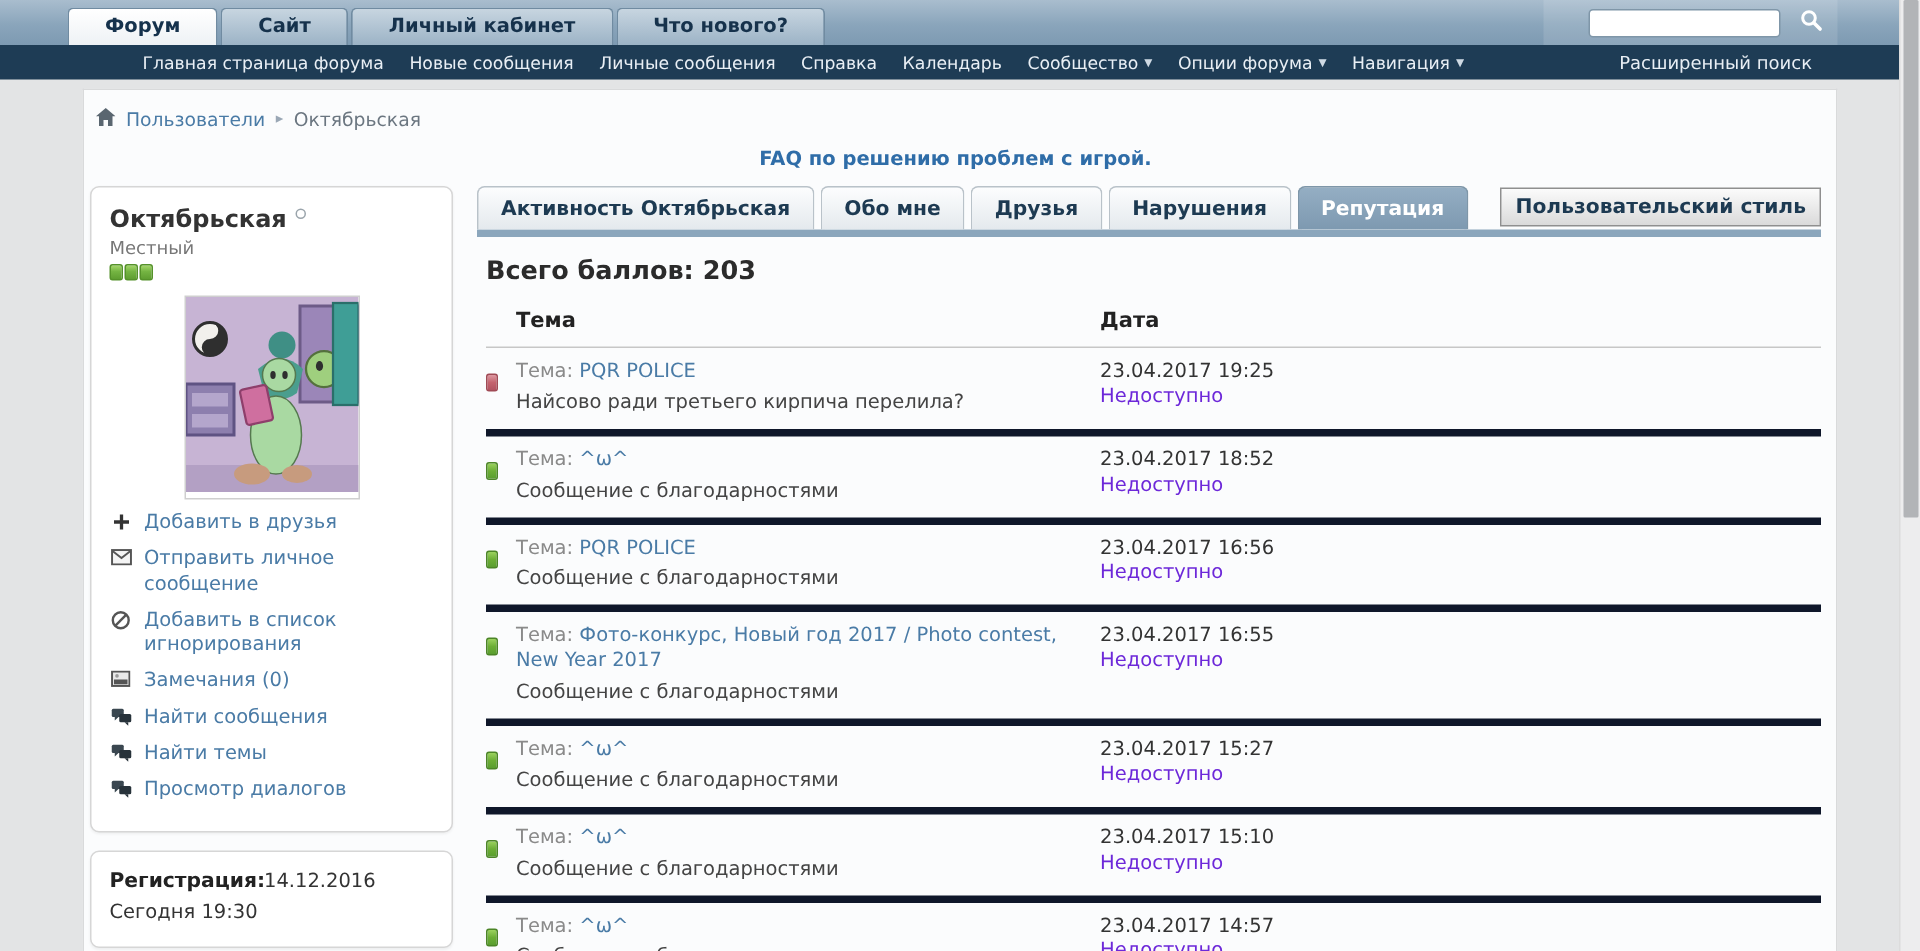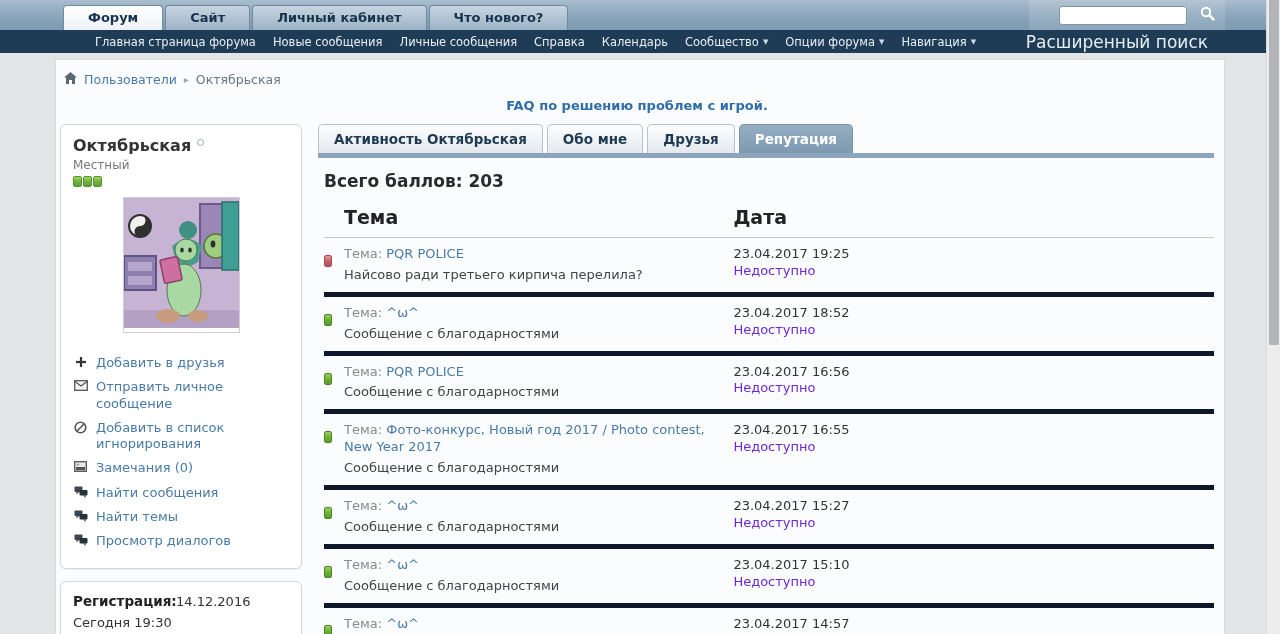--- a/index.html
+++ b/index.html
@@ -1,36 +1,36 @@
 <!DOCTYPE html>
 <html><head>
 <meta charset="utf-8">
 <style>
   * { box-sizing: border-box; margin: 0; padding: 0; }
   html,body { width:1280px; height:634px; overflow:hidden; }
   body { font-family:"DejaVu Sans","Liberation Sans",sans-serif; background:#e3e4e5; position:relative; }
 
   
-  .topbar { height:30px; background:linear-gradient(180deg,#a9bdce 0%,#8aa5bb 55%,#7d9ab2 100%); display:flex; align-items:flex-end; padding-left:63px; position:relative; }
+  .topbar { height:30px; background:linear-gradient(180deg,#a9bdce 0%,#8aa5bb 55%,#7d9ab2 100%); display:flex; align-items:flex-end; padding-left:45px; position:relative; }
   .top-tabs { display:flex; align-items:flex-end; height:100%; }
   .top-tab { display:inline-block; height:25px; line-height:24px; padding:0 24px; margin-right:2px;
     font-size:13px; font-weight:bold; color:#16324c; text-decoration:none;
     background:linear-gradient(180deg,#c7d5e0,#9cb3c6); border:1px solid #708ba1; border-bottom:none;
     border-radius:4px 4px 0 0; }
   .top-tab.active { background:linear-gradient(180deg,#ffffff,#eef2f5); }
   .search-area { position:absolute; right:55px; top:0; height:30px; display:flex; align-items:center; padding:0 4px 0 30px; background:rgba(255,255,255,0.12); }
   .search-input { width:128px; height:19px; border:1px solid #7f96a8; border-radius:3px; padding:0 6px; font-size:12px; outline:none; }
   .search-btn { width:27px; height:23px; margin-left:7px; border:none; background:transparent; cursor:pointer; display:flex; align-items:center; justify-content:center; }
 
   
   .navbar { height:23px; background:#1e3c55; display:flex; align-items:center; padding:0 70px 0 95px; position:relative; }
   .nav-items { display:flex; align-items:center; gap:17px; }
   .nav-link { color:#e9eff5; font-size:11.5px; text-decoration:none; white-space:nowrap; display:flex; align-items:center; gap:4px; }
   .nav-caret { font-size:7px; color:#cfdae4; }
-  .adv-search { position:absolute; right:72px; color:#e9eff5; font-size:17px; text-decoration:none;margin-left:39px; }
+  .adv-search { position:absolute; right:72px; color:#e9eff5; font-size:12px; text-decoration:none;margin-left:39px; }
 
   
   .content { margin:6px 0 0 55px; width:1170px; height:575px; background:#fbfcfd; border:1px solid #d9dadb; border-bottom:none; padding:12px 10px 0 4px; overflow:hidden; }
 
   .breadcrumb { display:flex; align-items:center; gap:7px; font-size:12.5px; padding-left:4px; }
   .crumb-link { color:#4a7ba6; text-decoration:none; }
   .crumb-current { color:#6b7680; }
   .crumb-sep { color:#9aa7b5; font-size:10px; }
 
   .faq-row { text-align:center; margin-top:8px; }
@@ -41,41 +41,41 @@
   
   .sidebar { width:242px; flex:none; }
   .panel { background:#fff; border:1px solid #d6d6d6; border-radius:6px; box-shadow:0 1px 2px rgba(0,0,0,0.06); padding:11px 12px; }
   .member-name-row { display:flex; align-items:flex-start; gap:6px; }
   .member-name { font-size:16px; font-weight:bold; color:#333; }
   .online-dot { width:7px; height:7px; border:1px solid #9aa4ab; border-radius:50%; margin-top:3px; }
   .member-title { font-size:12px; color:#777; margin-top:3px; }
   .rep-bars { display:flex; gap:1px; margin-top:4px; }
   .rep-bar { width:9px; height:11px; border:1px solid #55922a; border-radius:2px; background:linear-gradient(180deg,#a6d76b 0%,#74b442 45%,#5f9e31 100%); }
   .avatar-wrap { margin:10px auto 8px; width:117px; border:1px solid #cfcfcf; }
-  .actions { margin-top:22px; }
+  .actions { margin-top:8px; }
   .action-item { display:flex; gap:8px; align-items:flex-start; margin:8px 0; font-size:13px; color:#4a7ba6; text-decoration:none; line-height:1.25; }
   .action-icon { width:15px; flex:none; margin-top:1px; display:flex; justify-content:center; }
   .stats-panel { margin-top:12px; }
   .stat-row { display:flex; margin-bottom:4px; align-items:flex-start; }
   .stat-label { width:103px; flex:none; font-size:13.5px; font-weight:bold; color:#222; line-height:1.25; }
   .stat-value { font-size:13px; color:#333; padding-top:1px; }
 
   
   .main { flex:1; min-width:0; }
   .ptab-row { display:flex; align-items:flex-end; border-bottom:5px solid #8ba6bc; }
   .ptab { display:inline-block; padding:6px 15px; margin-right:4px; font-size:13.5px; font-weight:bold; color:#1d3a52; text-decoration:none;
     background:linear-gradient(180deg,#fcfdfe,#e4e9ed); border:1px solid #b9c2c9; border-bottom:none; border-radius:5px 5px 0 0; }
   .ptab.active { background:linear-gradient(180deg,#94aec3,#7d99b0); color:#fff; border-color:#7e96a8; }
   .style-btn { margin-left:auto; margin-bottom:2px; padding:4px 9px; font-family:inherit; font-size:13.5px; font-weight:bold; color:#1d3a52;
     background:linear-gradient(180deg,#fbfbfb,#dadada); border:1px solid #8f8f8f; cursor:pointer; white-space:nowrap; }
 
   .total-heading { font-size:17px; font-weight:bold; color:#2b2b2b; margin:13px 0 10px 6px; }
 
   .rep-table { margin-left:6px; }
-  .t-head { display:flex; font-size:19px; font-weight:bold; color:#222; padding:5px 0 9px; border-bottom:1px solid #c7c7c7; }
+  .t-head { display:flex; font-size:14px; font-weight:bold; color:#222; padding:5px 0 9px; border-bottom:1px solid #c7c7c7; }
   .t-head .h-topic { width:46%; padding-left:20px; }
   .t-head .h-date { flex:1; }
   .t-row { display:flex; align-items:flex-start; padding:8px 0; border-bottom:5px solid #0f172a; }
   .cell-icon { width:20px; flex:none; padding-top:9px; display:flex; justify-content:flex-start; }
   .rep-ind { width:8px; height:12px; border-radius:2px; border:1px solid #4c8527; background:linear-gradient(180deg,#9bd25e 0%,#6cae35 50%,#5a9e2f 100%); }
   .t-row.negative .rep-ind { border-color:#a04a55; background:linear-gradient(180deg,#dd98a1 0%,#c4636e 50%,#b25361 100%); }
   .cell-topic { width:calc(46% - 20px); flex:none; padding-right:20px; font-size:13px; line-height:1.3; }
   .topic-prefix { color:#8a8a8a; }
   .topic-link { color:#4a7ba6; text-decoration:none; }
   .topic-comment { color:#444; margin-top:4px; }
@@ -329,24 +329,26 @@
 
       <div class="ptab-row">
         <span style="display:flex;align-items:flex-end;">
 
             <a href="#" class="ptab">Активность Октябрьская</a>
 
             <a href="#" class="ptab">Обо мне</a>
 
             <a href="#" class="ptab">Друзья</a>
 
+            <a href="#" class="ptab">Нарушения</a>
 
             <a href="#" class="ptab active">Репутация</a>
 
         </span>
+        <button class="style-btn">Пользовательский стиль</button>
       </div>
 
       <div class="total-heading">Всего баллов: 203</div>
 
       <div class="rep-table">
         <div class="t-head">
           <span class="h-topic">Тема</span>
           <span class="h-date">Дата</span>
         </div>
         <div>

